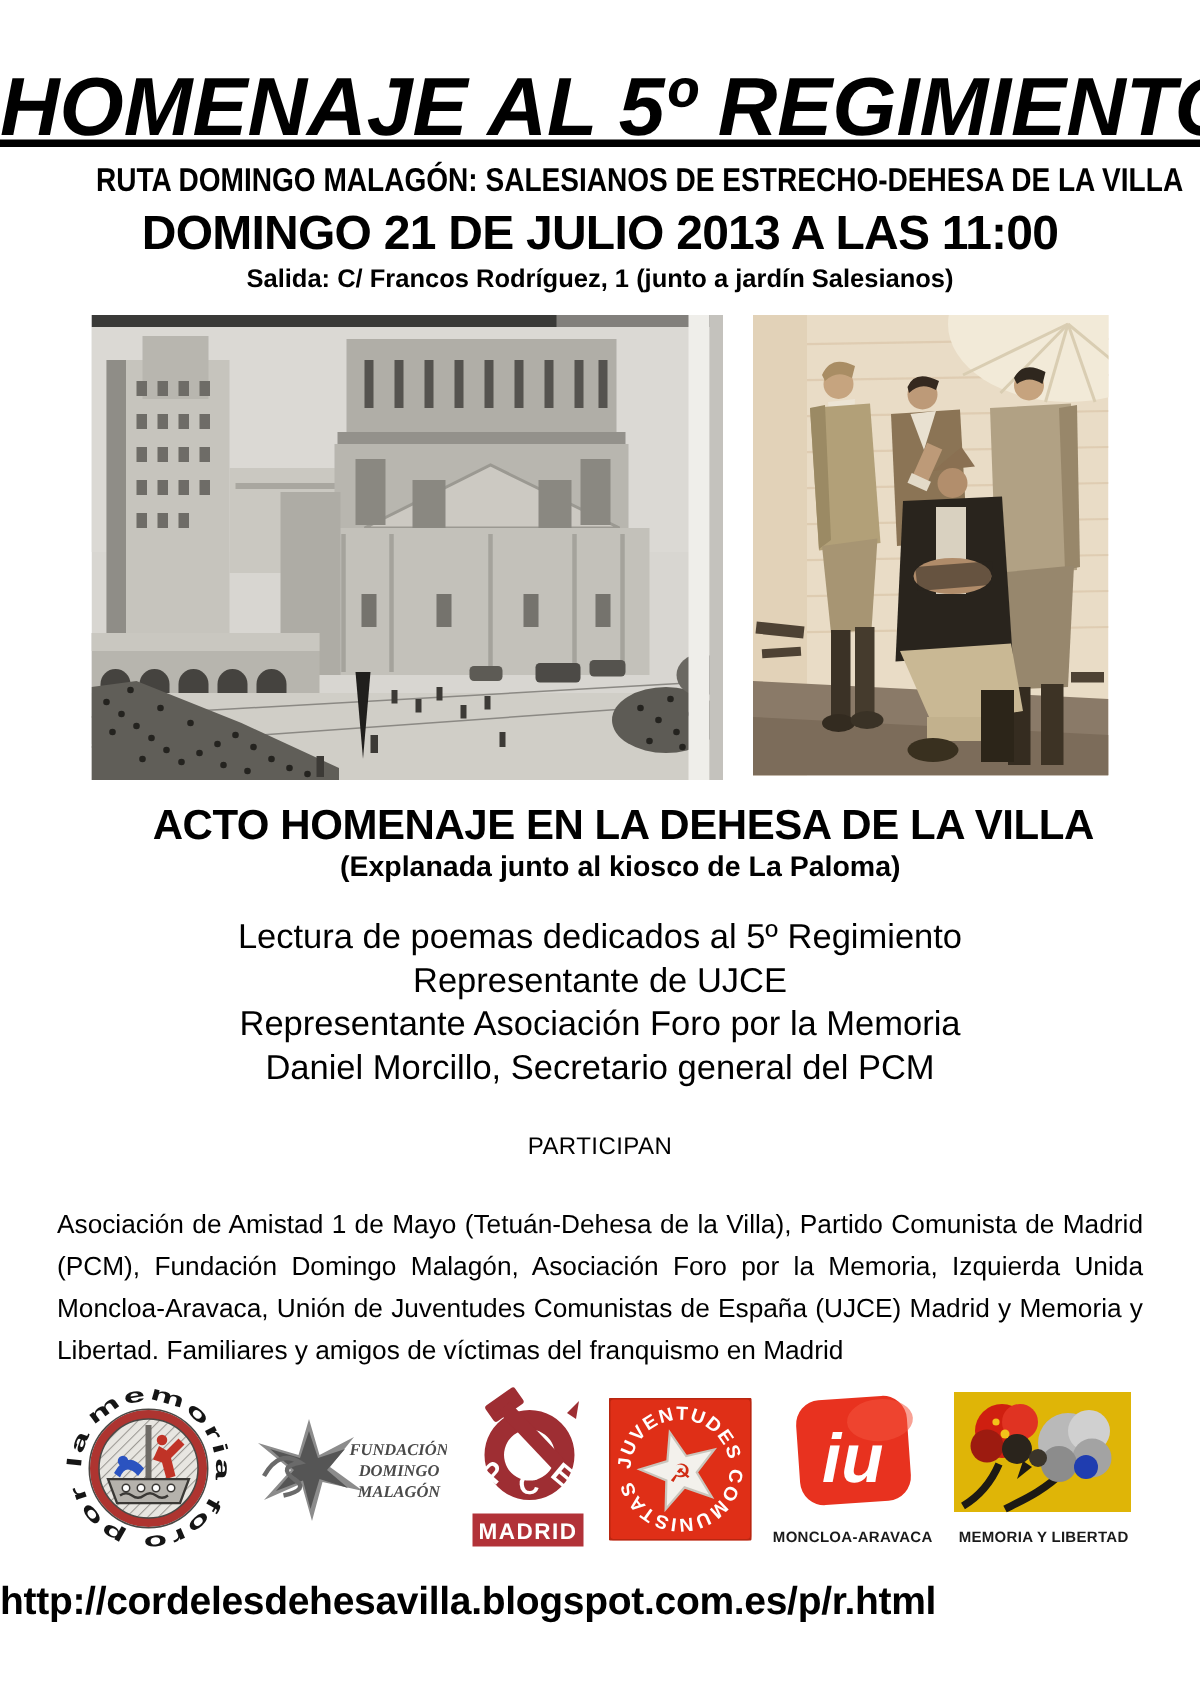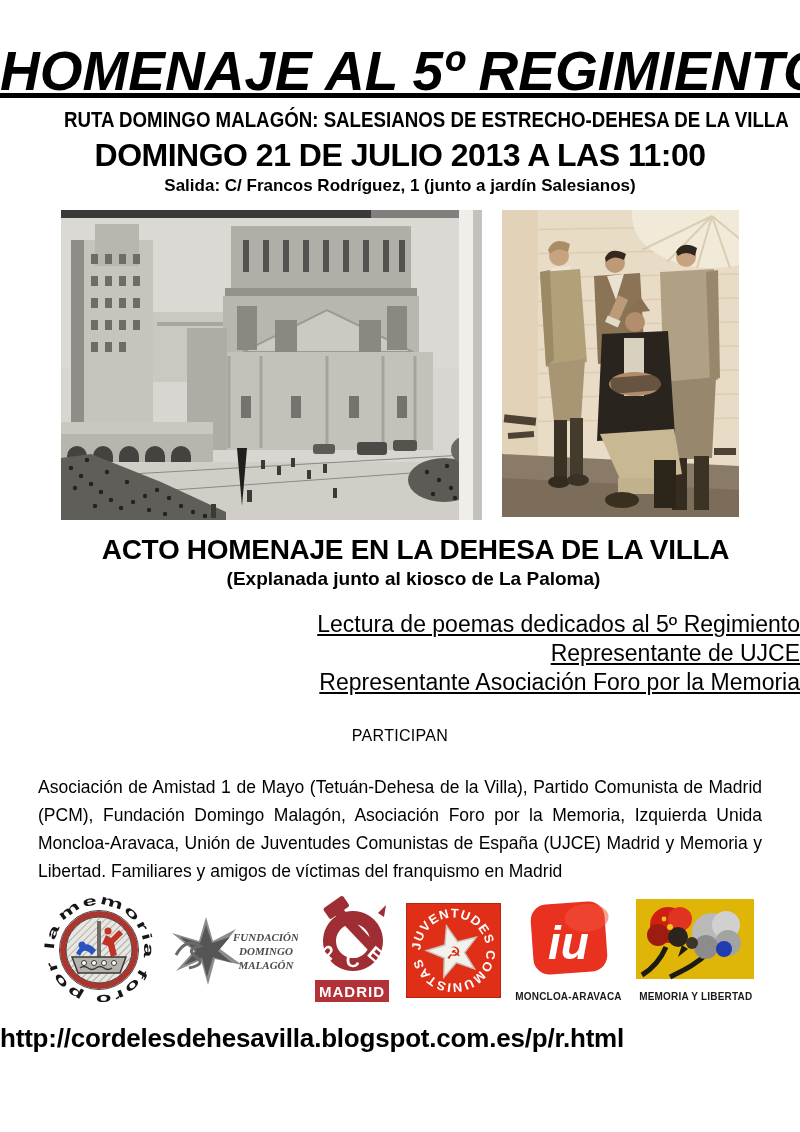--- a/index.html
+++ b/index.html
@@ -13,21 +13,21 @@
   }
   .route{margin-top:7px;text-align:center;font-size:22px;font-weight:bold;white-space:nowrap;}
   .route > span{display:inline-block;transform:scaleX(0.85);transform-origin:center;}
   .datetime{margin-top:4px;text-align:center;font-size:32px;font-weight:bold;letter-spacing:-0.5px;white-space:nowrap;}
   .departure{margin-top:2px;text-align:center;font-size:17px;font-weight:bold;white-space:nowrap;}
   .photos{margin-top:14px;display:flex;justify-content:center;align-items:flex-start;gap:20px;}
   .photo-left{width:421px;height:310px;display:block;}
   .photo-right{width:237px;height:307px;display:block;}
   .acto{margin-top:14px;text-align:center;font-size:28px;font-weight:bold;letter-spacing:-0.3px;white-space:nowrap;padding-left:31px;}
   .explanada{margin-top:2px;text-align:center;font-size:19px;font-weight:bold;padding-left:27px;}
-  .program{margin-top:20px;text-align:right;font-size:23px;line-height:29px;text-decoration:underline;}
+  .program{margin-top:20px;text-align:center;font-size:23px;line-height:29px;}
   .participan{margin-top:30px;text-align:center;font-size:16px;font-weight:normal;letter-spacing:0.3px;}
   .ptext{margin:28px 38px 0 38px;font-size:17.5px;line-height:28px;text-align:justify;}
   .logos{margin-top:10px;display:flex;justify-content:center;align-items:center;gap:14px;}
   .logo-block{display:flex;flex-direction:column;align-items:center;}
   .logo-caption{font-size:10px;font-weight:bold;letter-spacing:0.2px;margin-top:10px;color:#1a1a1a;white-space:nowrap;}
   .url{margin-top:18px;font-size:26px;font-weight:bold;letter-spacing:-0.2px;white-space:nowrap;}
   svg{display:block;}
 </style>
 </head>
 <body>
@@ -276,20 +276,21 @@
   </svg>
 </div>
 
 <div class="acto">ACTO HOMENAJE EN LA DEHESA DE LA VILLA</div>
 <div class="explanada">(Explanada junto al kiosco de La Paloma)</div>
 
 <div class="program">
   <div>Lectura de poemas dedicados al 5º Regimiento</div>
   <div>Representante de UJCE</div>
   <div>Representante Asociación Foro por la Memoria</div>
+  <div>Daniel Morcillo, Secretario general del PCM</div>
 </div>
 
 <div class="participan">PARTICIPAN</div>
 <div class="ptext">Asociación de Amistad 1 de Mayo (Tetuán-Dehesa de la Villa), Partido Comunista de Madrid (PCM), Fundación Domingo Malagón, Asociación Foro por la Memoria, Izquierda Unida Moncloa-Aravaca, Unión de Juventudes Comunistas de España (UJCE) Madrid y Memoria y Libertad. Familiares y amigos de víctimas del franquismo en Madrid</div>
 
 <div class="logos">
 
   <div class="logo-block">
     <svg width="110" height="110" viewBox="0 0 110 110">
       <defs>

